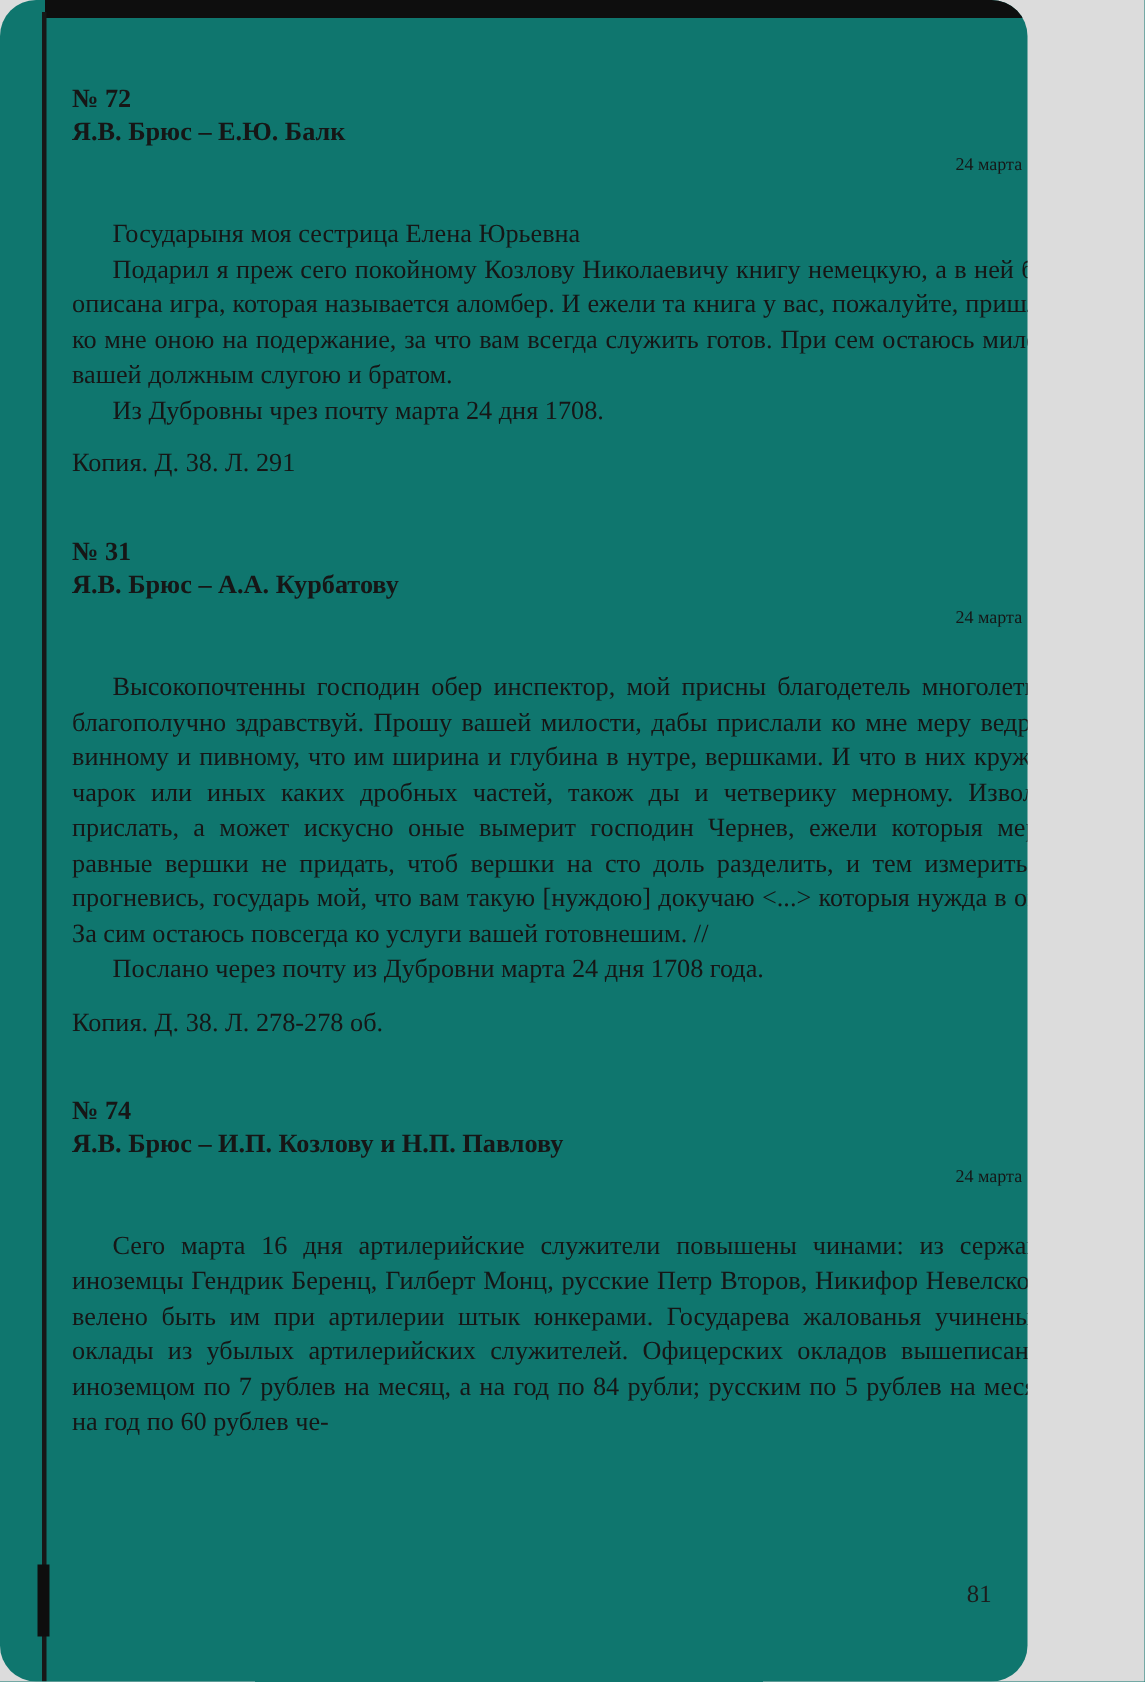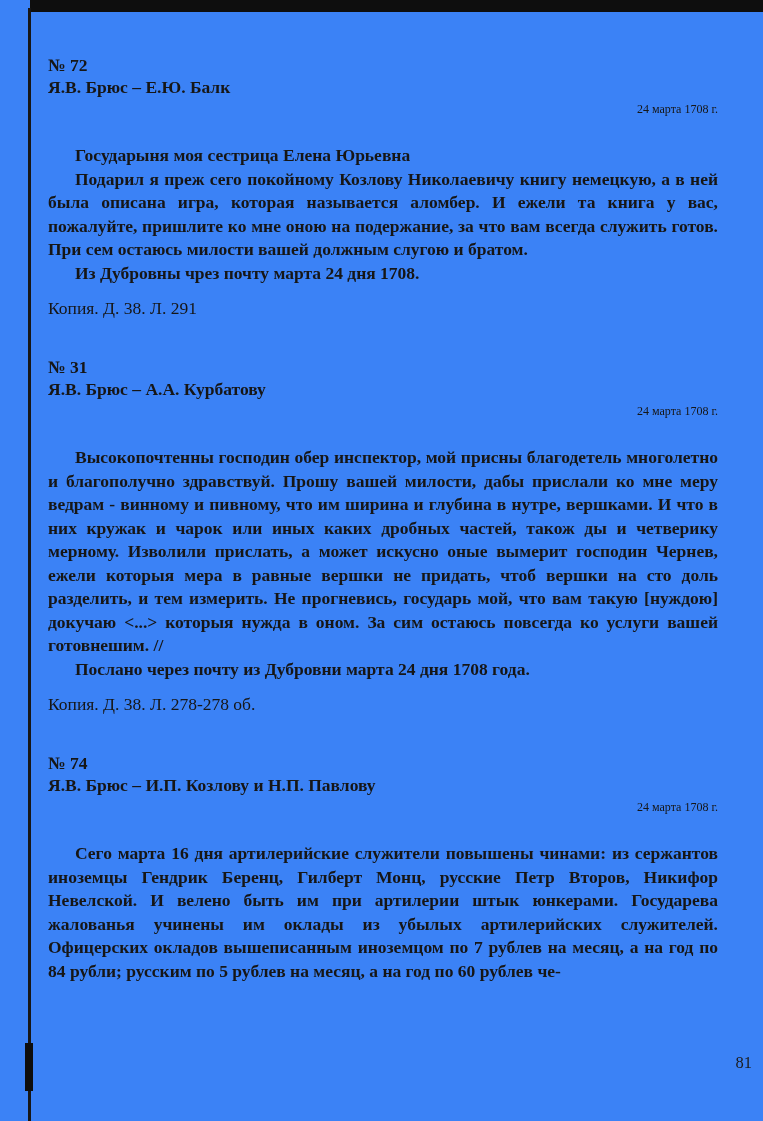--- a/index.html
+++ b/index.html
@@ -1,25 +1,26 @@
 <!DOCTYPE html>
 <html><head>
 <meta charset="utf-8">
 <style>
   * { margin: 0; padding: 0; box-sizing: border-box; }
   html, body { width: 763px; height: 1121px; }
   body { background: #dcdcdc; font-family: "Liberation Serif", serif; }
 
   .page {
     position: relative;
-    width: 763px;
+    width: 685px;
     height: 1121px;
-    background: #3b82f6;
+    background: #0f766e;
     color: #161616;
     overflow: hidden;
+    border-radius: 24px;
   }
 
   
   .scan-bar-top {
     position: absolute;
     top: 0; left: 30px; right: 0;
     height: 12px;
     background: #0e0e0e;
   }
   .scan-line-left {
@@ -57,33 +58,32 @@
     text-align: right;
   }
 
   .letter-body { margin-top: 24px; }
 
   p.body-par {
     font-size: 17.5px;
     line-height: 23.5px;
     text-align: justify;
     text-indent: 27px;
-    font-weight: bold;
   }
 
   .source {
     margin-top: 12px;
     font-size: 17.5px;
     line-height: 23px;
     padding-right: 26px;
   }
 
   .page-number {
     position: absolute;
-    right: 11px;
+    right: 24px;
     bottom: 48px;
     font-size: 16.5px;
     color: #1c1c1c;
   }
 </style>
 </head>
 <body>
 
 <div class="page">
 

